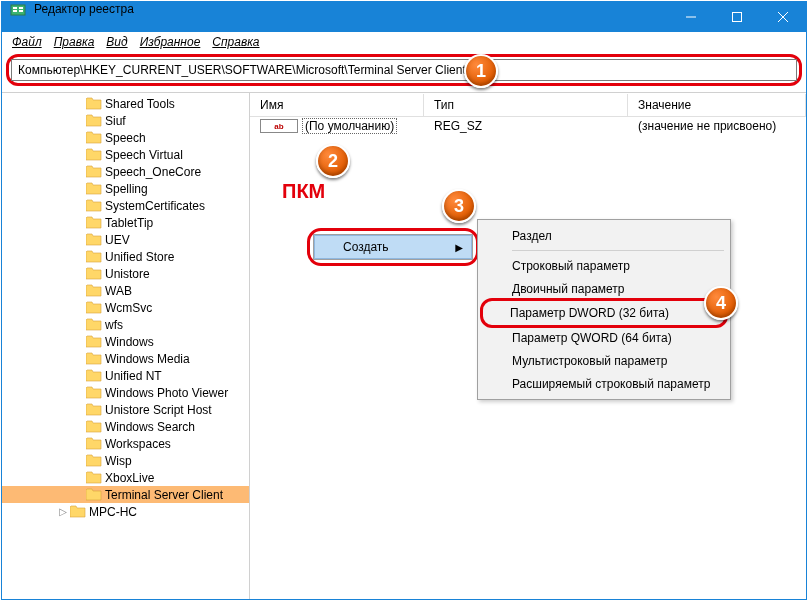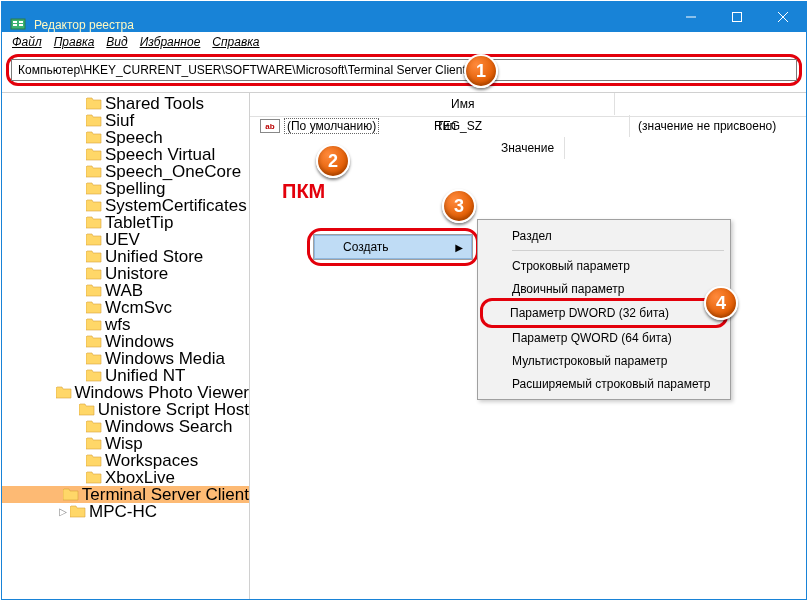--- a/index.html
+++ b/index.html
@@ -1,20 +1,20 @@
 <!DOCTYPE html>
 <html><head>
 <meta charset="utf-8">
 <style>
 * { box-sizing: border-box; margin: 0; padding: 0; font-family: "Segoe UI", Tahoma, sans-serif; font-size: 12px; }
 body { background: #fff; width: 808px; height: 601px; overflow: hidden; position: relative; }
 
 .window { border: 1px solid #1883d7; width: 806px; height: 599px; position: absolute; top: 1px; left: 1px; background: #fff; display: flex; flex-direction: column; }
 
-.titlebar { background: #1883d7; color: #fef9c3; height: 30px; display: flex; align-items: flex-end; padding-left: 8px; }
+.titlebar { background: #1883d7; color: #000000; height: 30px; display: flex; align-items: flex-start; padding-left: 8px; }
 .titlebar .app-icon { width: 16px; height: 16px; margin-right: 8px; display: inline-block; }
 .titlebar .app-icon svg { display: block; }
 .titlebar .title { flex: 1; font-size: 12px; }
 .titlebar .win-btn { width: 46px; height: 30px; display: flex; align-items: center; justify-content: center; color: #fff; }
 .titlebar .win-btn svg { stroke: #fff; fill: none; stroke-width: 1; }
 
 .menubar { height: 20px; display: flex; align-items: center; padding: 0 4px; background: #fff; font-style: italic; }
 .menubar .menu-item { padding: 2px 6px; text-decoration: underline; cursor: default; }
 
 .addressbar-wrap { padding: 2px 4px 6px 4px; position: relative; }
@@ -23,31 +23,31 @@
 .addressbar .path { font-size: 12px; }
 
 .content { flex: 1; display: flex; border-top: 1px solid #d0d0d0; overflow: hidden; }
 
 .tree { width: 248px; border-right: 1px solid #d0d0d0; overflow-y: auto; overflow-x: hidden; padding-top: 2px; }
 .tree-item { display: flex; align-items: center; height: 17px; white-space: nowrap; padding-left: 2px; cursor: default; }
 .tree-item.selected { background: #fdba74; }
 .indent { display: inline-block; }
 .expander { width: 14px; text-align: center; color: #888; font-size: 10px; display: inline-block; }
 .folder-icon { width: 16px; height: 14px; margin-right: 3px; display: inline-flex; align-items: center; }
-.tree-label { font-size: 17px; }
+.tree-label { font-size: 12px; }
 
 .listview { flex: 1; position: relative; background: #fff; }
-.list-header { display: flex; border-bottom: 1px solid #e0e0e0; height: 24px; align-items: center; flex-direction: column; }
+.list-header { display: flex; border-bottom: 1px solid #e0e0e0; height: 24px; align-items: center; }
 .list-header .col { padding: 4px 10px; border-right: 1px solid #e0e0e0; font-size: 12px; }
 .col-name { width: 174px; }
 .col-type { width: 204px; }
 .col-value { flex: 1; }
 .list-row { display: flex; height: 18px; align-items: center; }
 .list-row .cell { padding: 1px 10px; font-size: 12px; display: flex; align-items: center; }
-.val-icon { width: 20px; height: 14px; margin-right: 4px; display: inline-flex; align-items: center; justify-content: center; font-size: 8px; color: #b00; border: 1px solid #888; background: #fff; font-weight: bold; }
+.val-icon { width: 38px; height: 14px; margin-right: 4px; display: inline-flex; align-items: center; justify-content: center; font-size: 8px; color: #b00; border: 1px solid #888; background: #fff; font-weight: bold; }
 .default-name { border: 1px dotted #666; padding: 0 2px; }
 
 .pkm-label { position: absolute; color: #e3000b; font-weight: bold; font-size: 20px; left: 282px; top: 180px; }
 
 .ctx1-wrap { position: absolute; left: 307px; top: 228px; border: 3px solid #e3000b; border-radius: 14px; padding: 3px; }
 .ctx1 { background: #f0f0f0; border: 1px solid #a0a0a0; width: 160px; }
 .ctx1 .mi { height: 24px; display: flex; align-items: center; padding: 0 8px 0 28px; position: relative; background: #bfdcf5; border: 1px solid #8fb8e0; font-size: 12px; }
 .ctx1 .mi .arrow { position: absolute; right: 8px; font-size: 10px; }
 
 .ctx2 { position: absolute; left: 477px; top: 219px; background: #f2f2f2; border: 1px solid #a0a0a0; width: 254px; padding: 4px; box-shadow: 2px 2px 4px rgba(0,0,0,0.2); }
@@ -319,31 +319,31 @@
           <span class="tree-label">Windows Search</span>
         </div>
         <div class="tree-item">
           <span class="indent" style="width: 68px;"></span>
           <span class="expander"></span>
           <span class="folder-icon">
             <svg width="16" height="13" viewBox="0 0 16 13">
               <path d="M0 2 L0 12 L15 12 L15 3 L7 3 L6 1 L1 1 Z" fill="#ffd768" stroke="#d9a23a" stroke-width="0.6"></path>
             </svg>
           </span>
+          <span class="tree-label">Workspaces</span>
+        </div>
+        <div class="tree-item">
+          <span class="indent" style="width: 68px;"></span>
+          <span class="expander"></span>
+          <span class="folder-icon">
+            <svg width="16" height="13" viewBox="0 0 16 13">
+              <path d="M0 2 L0 12 L15 12 L15 3 L7 3 L6 1 L1 1 Z" fill="#ffd768" stroke="#d9a23a" stroke-width="0.6"></path>
+            </svg>
+          </span>
           <span class="tree-label">Wisp</span>
-        </div>
-        <div class="tree-item">
-          <span class="indent" style="width: 68px;"></span>
-          <span class="expander"></span>
-          <span class="folder-icon">
-            <svg width="16" height="13" viewBox="0 0 16 13">
-              <path d="M0 2 L0 12 L15 12 L15 3 L7 3 L6 1 L1 1 Z" fill="#ffd768" stroke="#d9a23a" stroke-width="0.6"></path>
-            </svg>
-          </span>
-          <span class="tree-label">Workspaces</span>
         </div>
         <div class="tree-item">
           <span class="indent" style="width: 68px;"></span>
           <span class="expander"></span>
           <span class="folder-icon">
             <svg width="16" height="13" viewBox="0 0 16 13">
               <path d="M0 2 L0 12 L15 12 L15 3 L7 3 L6 1 L1 1 Z" fill="#ffd768" stroke="#d9a23a" stroke-width="0.6"></path>
             </svg>
           </span>
           <span class="tree-label">XboxLive</span>

